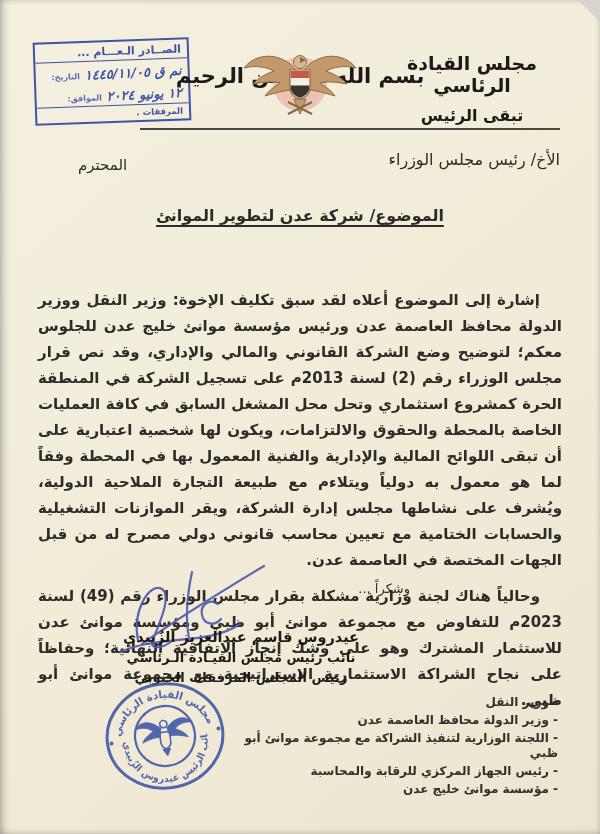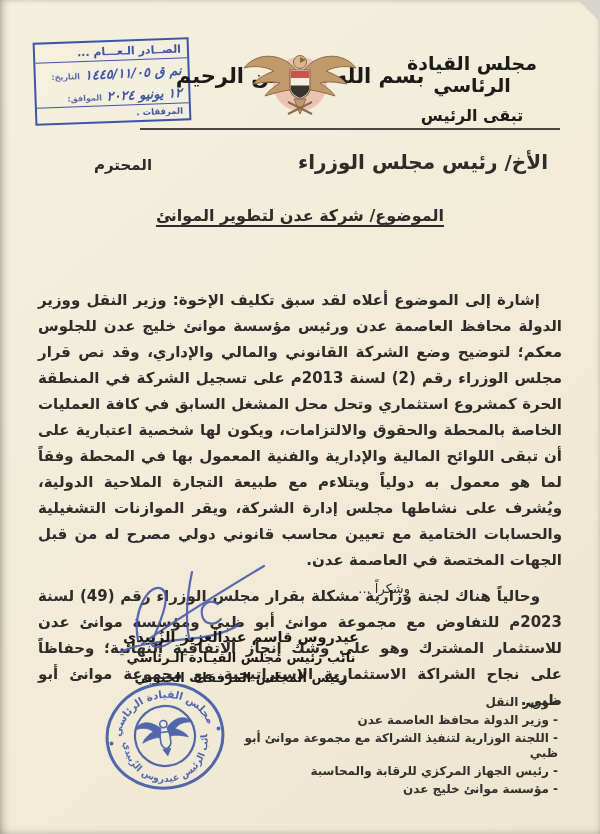--- a/index.html
+++ b/index.html
@@ -20,22 +20,22 @@
   .reg-row4{border-top:1.5px solid #3c55a6;padding:2px 6px 3px;font-size:8.5px;font-weight:700;}
   
   .bismillah{position:absolute;top:16px;left:0;width:100%;text-align:center;
         font-size:21px;font-weight:700;color:#1d1b18;letter-spacing:1px;margin-top:48px;}
   .emblem{position:absolute;top:40px;left:240px;width:120px;height:80px;}
   .org-block{position:absolute;top:52px;right:28px;width:200px;text-align:center;color:#1d1b18;}
   .org-title{font-size:19px;font-weight:700;letter-spacing:.5px;}
   .org-subtitle{font-size:16px;font-weight:700;margin-top:10px;}
   .header-rule{position:absolute;top:128px;left:140px;width:420px;height:2px;background:#4a4742;}
   
-  .addressee{position:absolute;top:150px;right:52px;font-size:20px;font-weight:700;}
-  .honorific{position:absolute;top:156px;left:94px;font-size:15px;font-weight:700;}
+  .addressee{position:absolute;top:150px;right:40px;font-size:16px;font-weight:400;}
+  .honorific{position:absolute;top:156px;left:78px;font-size:15px;font-weight:400;}
   .greeting{position:absolute;top:182px;left:0;width:100%;text-align:center;font-size:13px;font-weight:700;}
   .subject{position:absolute;top:206px;left:0;width:100%;text-align:center;font-size:16px;font-weight:700;
         }
   .subject span{text-decoration:underline;text-underline-offset:4px;text-decoration-thickness:1.5px;margin-top:41px;}
   
   .body-text{position:absolute;top:244px;right:38px;left:38px;direction:rtl;text-align:justify;
         font-size:15px;font-weight:700;line-height:26px;color:#2e2b28;margin-top:43px;}
   .body-text p{margin:0 0 10px;}
   .body-text p.indent{text-indent:22px;}
   .closing{position:absolute;top:581px;left:300px;width:110px;text-align:right;

